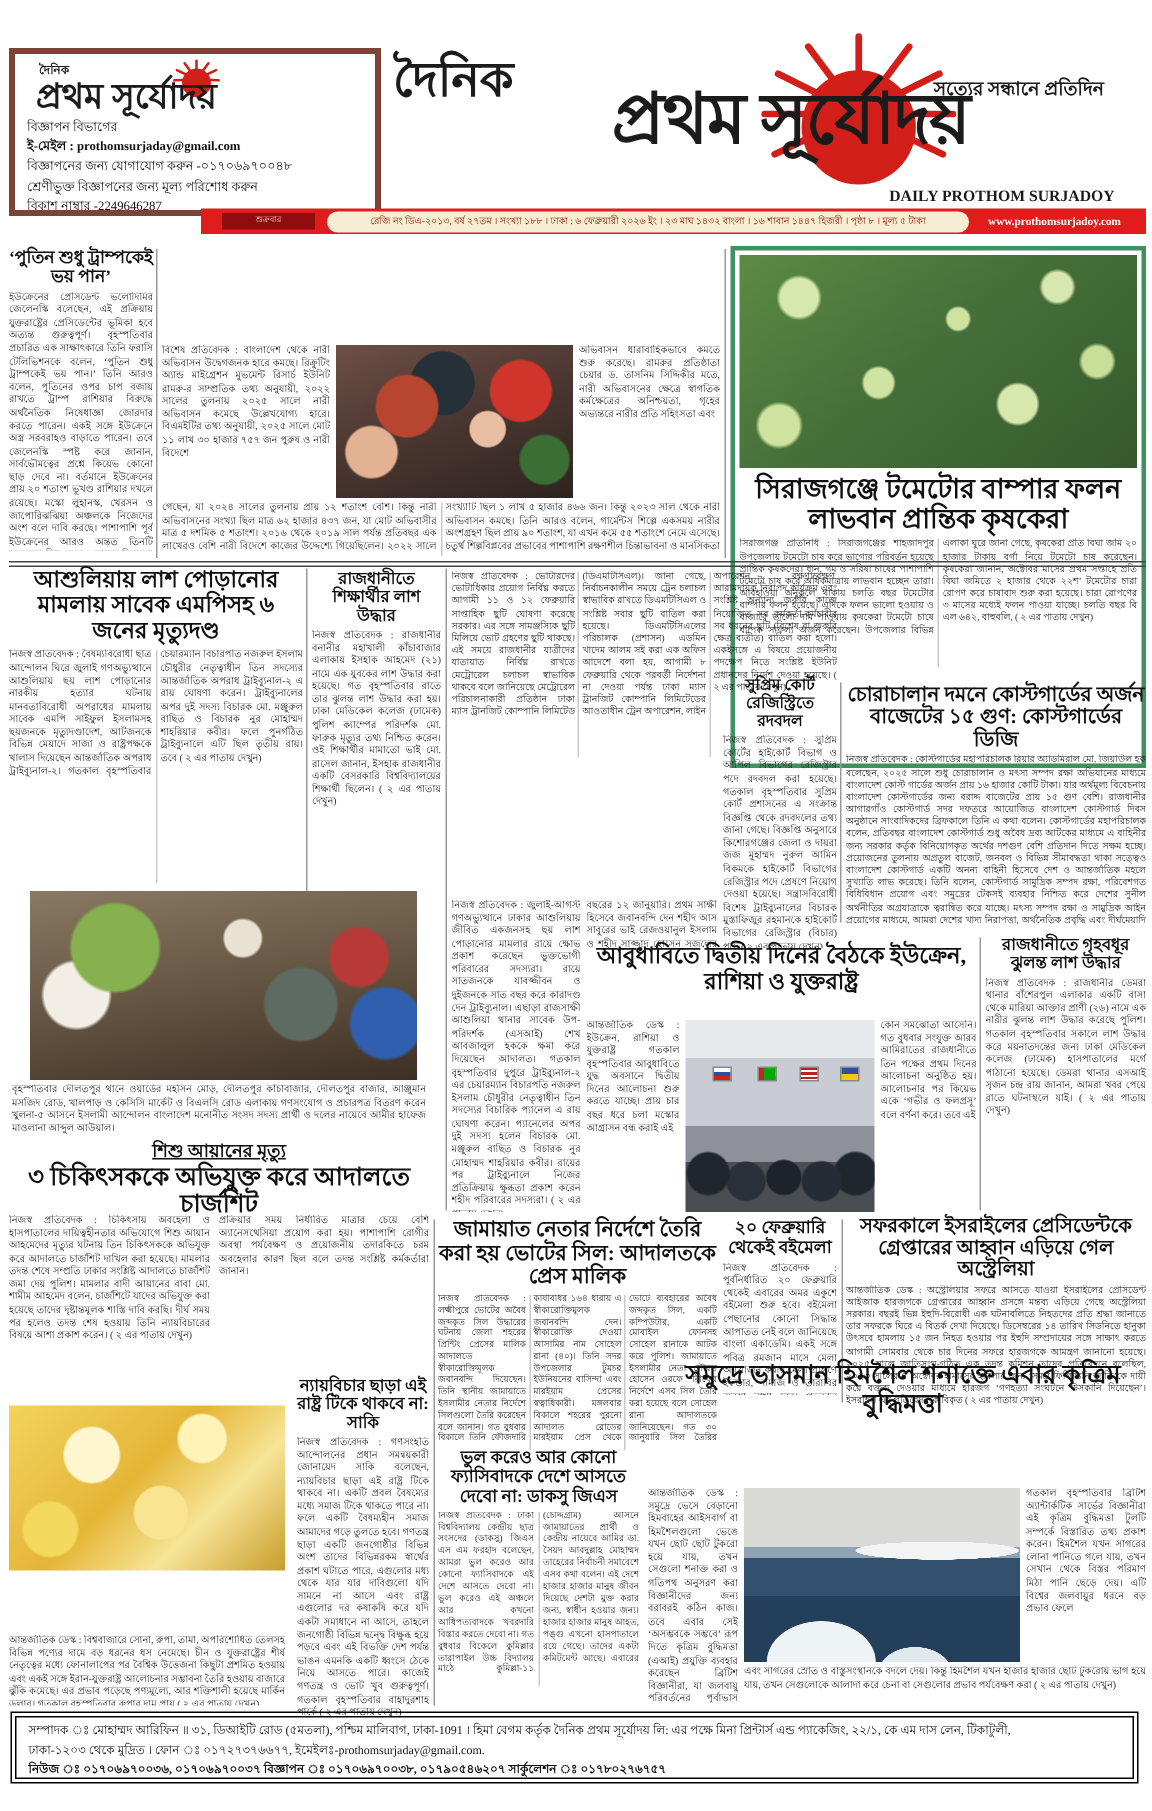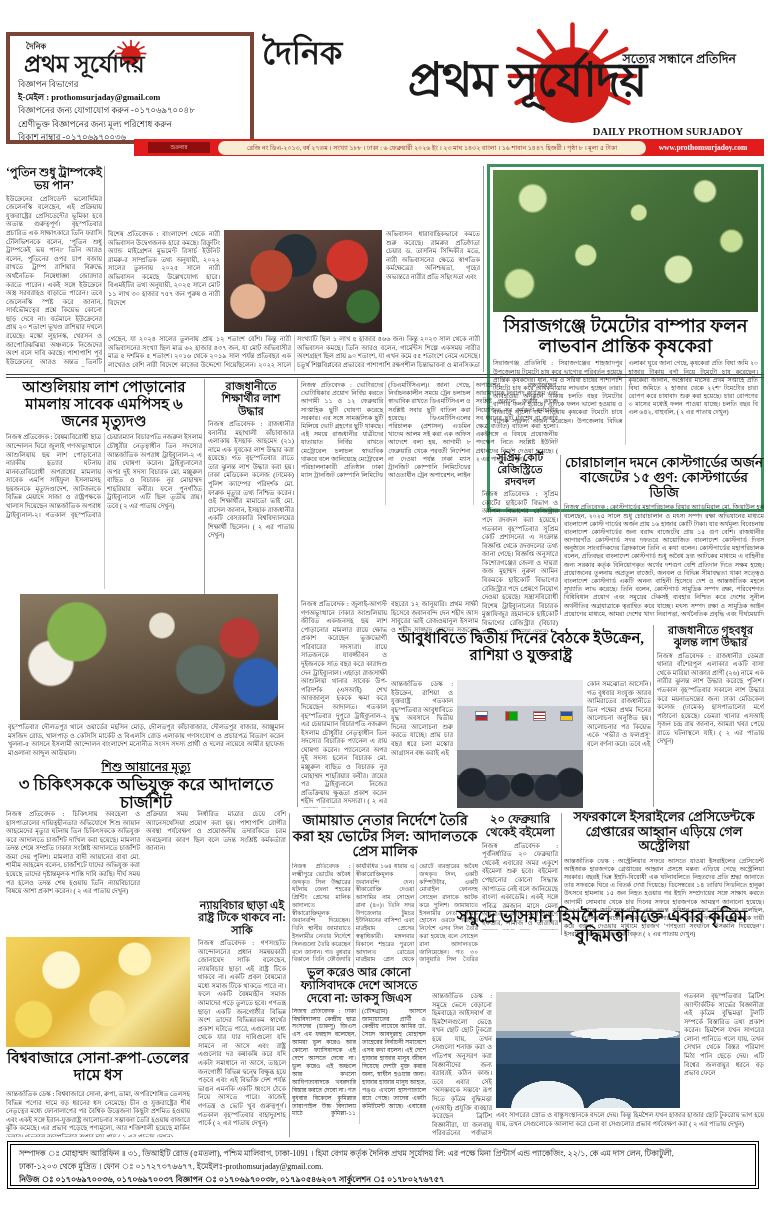--- a/index.html
+++ b/index.html
@@ -86,21 +86,21 @@
         </g>
         <circle cx="60" cy="58" r="34" fill="#d21f1a"></circle>
       </svg>
       <div style="position:relative;z-index:2;font-size:8px;font-weight:bold;padding-left:8px;">দৈনিক</div>
       <div style="position:relative;z-index:2;font-size:23px;font-weight:bold;line-height:1;padding-left:6px;">প্রথম সূর্যোদয়</div>
     </div>
     <div class="adline">বিজ্ঞাপন বিভাগের</div>
     <div class="adline" style="font-weight:bold;">ই-মেইল : prothomsurjaday@gmail.com</div>
     <div class="adline">বিজ্ঞাপনের জন্য যোগাযোগ করুন -০১৭০৬৯৭০০৪৮</div>
     <div class="adline">শ্রেণীভুক্ত বিজ্ঞাপনের জন্য মূল্য পরিশোধ করুন</div>
-    <div class="adline">বিকাশ নাম্বার -০১৭০৬৯৭০০৩৬</div>
+    <div class="adline">বিকাশ নাম্বার -2249646287</div>
   </div>
 
   <svg class="abs" style="left:505px;top:20px;width:135px;height:112px;z-index:1;" viewBox="0 0 120 100">
     <g stroke="#d21f1a" stroke-width="4" stroke-linecap="round">
       <line x1="60" y1="50" x2="60" y2="4"></line>
         <line x1="60" y1="50" x2="30" y2="10"></line>
       <line x1="60" y1="50" x2="90" y2="10"></line>
         <line x1="60" y1="50" x2="12" y2="26"></line>
       <line x1="60" y1="50" x2="108" y2="26"></line>
         <line x1="60" y1="50" x2="4" y2="50"></line>
@@ -193,26 +193,25 @@
   </div>
 
   <div class="ph ph-market" style="left:20px;top:594px;width:258px;height:126px;"></div>
   <div class="abs bt" style="left:8px;top:723px;width:276px;height:37px;">বৃহস্পতিবার দৌলতপুর থানে ওয়ার্ডের মহসিন মোড়, দৌলতপুর কাঁচাবাজার, দৌলতপুর বাজার, আঞ্জুমান মসজিদ রোড, খালপাড় ও কেসিসি মার্কেট ও বিএলসি রোড এলাকায় গণসংযোগ ও প্রচারপত্র বিতরণ করেন খুলনা-৫ আসনে ইসলামী আন্দোলন বাংলাদেশ মনোনীত সংসদ সদস্য প্রার্থী ও দলের নায়েবে আমীর হাফেজ মাওলানা আব্দুল আউয়াল।</div>
   <div class="abs hl" style="left:8px;top:761px;width:276px;font-size:12px;text-decoration:underline;">শিশু আয়ানের মৃত্যু</div>
   <div class="abs hl" style="left:6px;top:776px;width:280px;font-size:16.5px;">৩ চিকিৎসককে অভিযুক্ত করে আদালতে চার্জশিট</div>
   <div class="abs bt" style="left:6px;top:810px;width:134px;height:124px;">নিজস্ব প্রতিবেদক : চিকিৎসায় অবহেলা ও হাসপাতালের দায়িত্বহীনতার অভিযোগে শিশু আয়ান আহমেদের মৃত্যুর ঘটনায় তিন চিকিৎসককে অভিযুক্ত করে আদালতে চার্জশিট দাখিল করা হয়েছে। মামলার তদন্ত শেষে সম্প্রতি ঢাকার সংশ্লিষ্ট আদালতে চার্জশিট জমা দেয় পুলিশ। মামলার বাদী আয়ানের বাবা মো. শামীম আহমেদ বলেন, চার্জশিটে যাদের অভিযুক্ত করা হয়েছে তাদের দৃষ্টান্তমূলক শাস্তি দাবি করছি। দীর্ঘ সময় পর হলেও তদন্ত শেষ হওয়ায় তিনি ন্যায়বিচারের বিষয়ে আশা প্রকাশ করেন। ( ২ এর পাতায় দেখুন)</div>
   <div class="abs bt" style="left:146px;top:810px;width:140px;height:85px;">প্রক্রিয়ার সময় নির্ধারিত মাত্রার চেয়ে বেশি অ্যানেসথেসিয়া প্রয়োগ করা হয়। পাশাপাশি রোগীর অবস্থা পর্যবেক্ষণ ও প্রয়োজনীয় তদারকিতে চরম অবহেলার কারণ ছিল বলে তদন্ত সংশ্লিষ্ট কর্মকর্তারা জানান।</div>
 
   <div class="abs" style="left:198px;top:899px;width:88px;height:238px;">
-    <div class="hl" style="font-size:11px;">ন্যায়বিচার ছাড়া এই রাষ্ট্র টিকে থাকবে না: সাকি</div>
+    <div class="hl" style="font-size:11px;margin-top:19px;">ন্যায়বিচার ছাড়া এই রাষ্ট্র টিকে থাকবে না: সাকি</div>
     <div class="bt" style="height:198px;margin-top:3px;">নিজস্ব প্রতিবেদক : গণসংহতি আন্দোলনের প্রধান সমন্বয়কারী জোনায়েদ সাকি বলেছেন, ন্যায়বিচার ছাড়া এই রাষ্ট্র টিকে থাকবে না। একটি প্রবল বৈষম্যের মধ্যে সমাজ টিকে থাকতে পারে না। ফলে একটি বৈষম্যহীন সমাজ আমাদের গড়ে তুলতে হবে। গণতন্ত্র ছাড়া একটি জনগোষ্ঠীর বিভিন্ন অংশ তাদের বিভিন্নরকম স্বার্থের প্রকাশ ঘটাতে পারে, এগুলোর মধ্য থেকে যার যার দাবিগুলো যদি সামনে না আসে এবং রাষ্ট্র এগুলোর দর কষাকষি করে যদি একটা সমাধানে না আসে, তাহলে জনগোষ্ঠী বিভিন্ন দ্বন্দ্বে বিক্ষুব্ধ হয়ে পড়বে এবং এই বিভক্তি দেশ পর্যন্ত ভাঙন এমনকি একটি ধ্বংসে ঠেকে নিয়ে আসতে পারে। কাজেই গণতন্ত্র ও ভোট খুব গুরুত্বপূর্ণ। গতকাল বৃহস্পতিবার বাহাদুরশাহ পার্কে ( ২ এর পাতায় দেখুন)</div>
   </div>
 
   <div class="ph ph-gold" style="left:6px;top:937px;width:184px;height:110px;"></div>
-  <div class="abs hl" style="left:6px;top:1050px;width:184px;font-size:15px;">বিশ্ববাজারে সোনা-রুপা-তেলের দামে ধস</div>
   <div class="abs bt" style="left:6px;top:1090px;width:184px;height:47px;">আন্তর্জাতিক ডেস্ক : বিশ্ববাজারে সোনা, রুপা, তামা, অপরিশোধিত তেলসহ বিভিন্ন পণ্যের দামে বড় ধরনের ধস নেমেছে। চীন ও যুক্তরাষ্ট্রের শীর্ষ নেতৃত্বের মধ্যে ফোনালাপের পর বৈশ্বিক উত্তেজনা কিছুটা প্রশমিত হওয়ায় এবং একই সঙ্গে ইরান-যুক্তরাষ্ট্র আলোচনার সম্ভাবনা তৈরি হওয়ায় বাজারে ঝুঁকি কমেছে। এর প্রভাব পড়েছে পণ্যমূল্যে, আর শক্তিশালী হয়েছে মার্কিন ডলার। গতকাল বৃহস্পতিবার রুপার দাম প্রায় ( ২ এর পাতায় দেখুন)</div>
 
   <div class="vl" style="left:289px;top:813px;height:324px;"></div>
 
   <div class="abs" style="left:292px;top:813px;width:186px;height:150px;">
     <div class="hl" style="font-size:14px;">জামায়াত নেতার নির্দেশে তৈরি করা হয় ভোটের সিল: আদালতকে প্রেস মালিক</div>
     <div class="bt c3" style="height:104px;margin-top:3px;font-size:5.9px;">নিজস্ব প্রতিবেদক : লক্ষ্মীপুরে ভোটের অবৈধ জব্দকৃত সিল উদ্ধারের ঘটনায় জেলা শহরের প্রিন্টিং প্রেসের মালিক আদালতে স্বীকারোক্তিমূলক জবানবন্দি দিয়েছেন। তিনি স্থানীয় জামায়াতে ইসলামীর নেতার নির্দেশে সিলগুলো তৈরি করেছেন বলে জানান। গত বুধবার বিকালে তিনি ফৌজদারি কার্যবিধির ১৬৪ ধারায় এ স্বীকারোক্তিমূলক জবানবন্দি দেন। স্বীকারোক্তি দেওয়া আসামির নাম সোহেল রানা (৪০)। তিনি সদর উপজেলার টুমচর ইউনিয়নের বাসিন্দা এবং মারইয়াম প্রেসের স্বত্বাধিকারী। মঙ্গলবার বিকালে শহরের পুরনো আদালত রোডের মারইয়াম প্রেস থেকে ভোটে ব্যবহারের অবৈধ জব্দকৃত সিল, একটি কম্পিউটার, একটি মোবাইল ফোনসহ সোহেল রানাকে আটক করে পুলিশ। জামায়াতে ইসলামীর নেতা সৌরভ হোসেন ওরফে শরীফের নির্দেশে এসব সিল তৈরি করা হয়েছে বলে সোহেল রানা আদালতকে জানিয়েছেন। গত ৩০ জানুয়ারি সিল তৈরির অর্ডার দেন শরীফ। এরপর তিনি সিলগুলো বুঝে নেন। শরীফ (৪৪) পৌরসভার ৪ নম্বর ( ২ এর পাতায় দেখুন)</div>
   </div>
 
   <div class="abs" style="left:292px;top:966px;width:134px;height:171px;">

